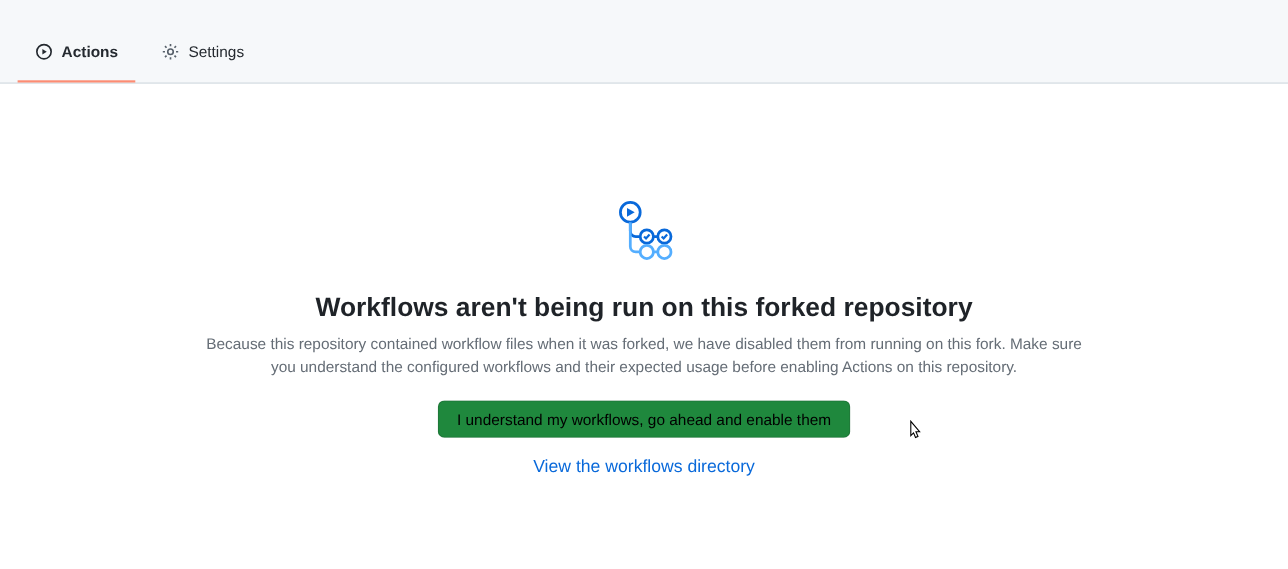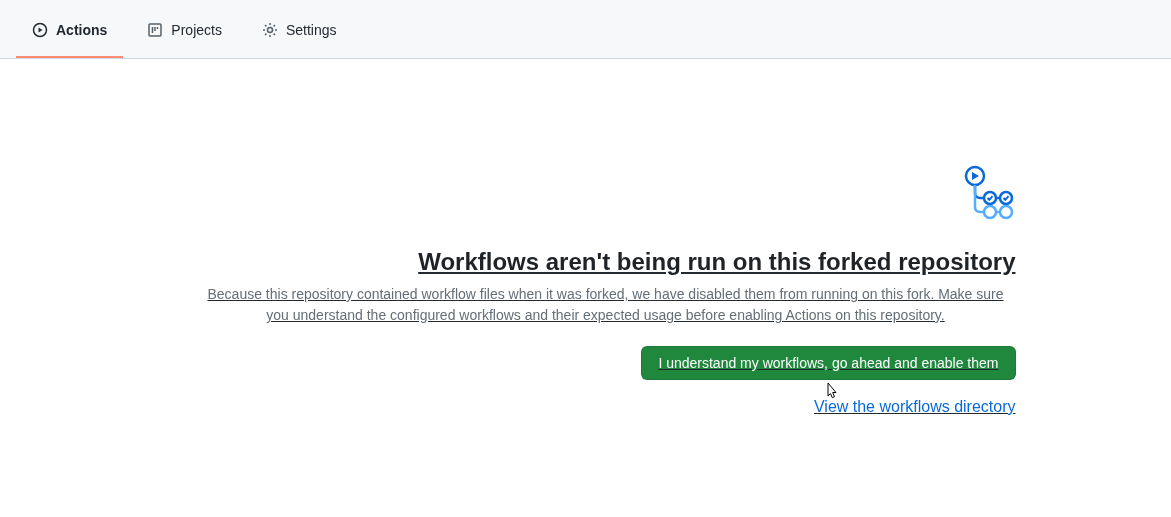--- a/index.html
+++ b/index.html
@@ -10,21 +10,21 @@
       width: 1171px;
       height: 517px;
       overflow: hidden;
     }
     .tabnav {
       background: #f6f8fa;
       border-bottom: 1px solid #d0d7de;
       padding: 0 16px;
       display: flex;
       gap: 8px;
-      height: 59px;
+      height: 76px;
       align-items: flex-end;
     }
     .tab {
       display: flex;
       align-items: center;
       gap: 8px;
       padding: 8px 16px 18px 16px;
       font-size: 14px;
       color: #24292f;
       cursor: pointer;
@@ -39,46 +39,45 @@
       width: 16px;
       height: 16px;
       fill: none;
       stroke: #57606a;
       stroke-width: 1.5;
     }
     .tab.active svg { stroke: #24292f; }
     .content {
       display: flex;
       flex-direction: column;
-      align-items: flex-end;
+      align-items: center;
       padding-top: 105px;
       max-width: 860px;
       margin: 0 auto;
       text-align: center;
-      text-decoration: underline;
     }
     .graphic {
       margin-bottom: 24px;
     }
     .title {
       font-size: 24px;
       font-weight: 600;
       color: #1f2328;
       margin-bottom: 8px;
     }
     .desc {
       font-size: 14px;
       color: #656d76;
       line-height: 1.5;
       margin-bottom: 20px;
       max-width: 820px;
     }
     .btn-primary {
       background: #1f883d;
-      color: #ffffff;
+      color: #000000;
       border: 1px solid rgba(31,35,40,0.15);
       border-radius: 6px;
       padding: 8px 16px;
       font-size: 14px;
       font-weight: 500;
       cursor: pointer;
       margin-bottom: 18px;
     }
     .link {
       color: #0969da;
@@ -98,29 +97,20 @@
 </head>
 <body>
 
 <nav class="tabnav">
   <div class="tab active">
     <svg viewBox="0 0 16 16">
         <circle cx="8" cy="8" r="6.5"></circle>
         <path d="M6.5 5.5l4 2.5-4 2.5z" fill="#24292f" stroke="none"></path>
       </svg>
     <span>Actions</span>
-  </div>
-  <div class="tab">
-    <svg viewBox="0 0 16 16">
-        <rect x="2" y="2" width="12" height="12" rx="1"></rect>
-        <line x1="5.5" y1="5" x2="5.5" y2="11"></line>
-        <line x1="8" y1="5" x2="8" y2="9"></line>
-        <line x1="10.5" y1="5" x2="10.5" y2="7"></line>
-      </svg>
-    <span>Projects</span>
   </div>
   <div class="tab">
     <svg viewBox="0 0 16 16">
         <circle cx="8" cy="8" r="2.5"></circle>
         <path d="M8 1v2M8 13v2M1 8h2M13 8h2M3 3l1.4 1.4M11.6 11.6L13 13M3 13l1.4-1.4M11.6 4.4L13 3"></path>
       </svg>
     <span>Settings</span>
   </div>
 </nav>
 

